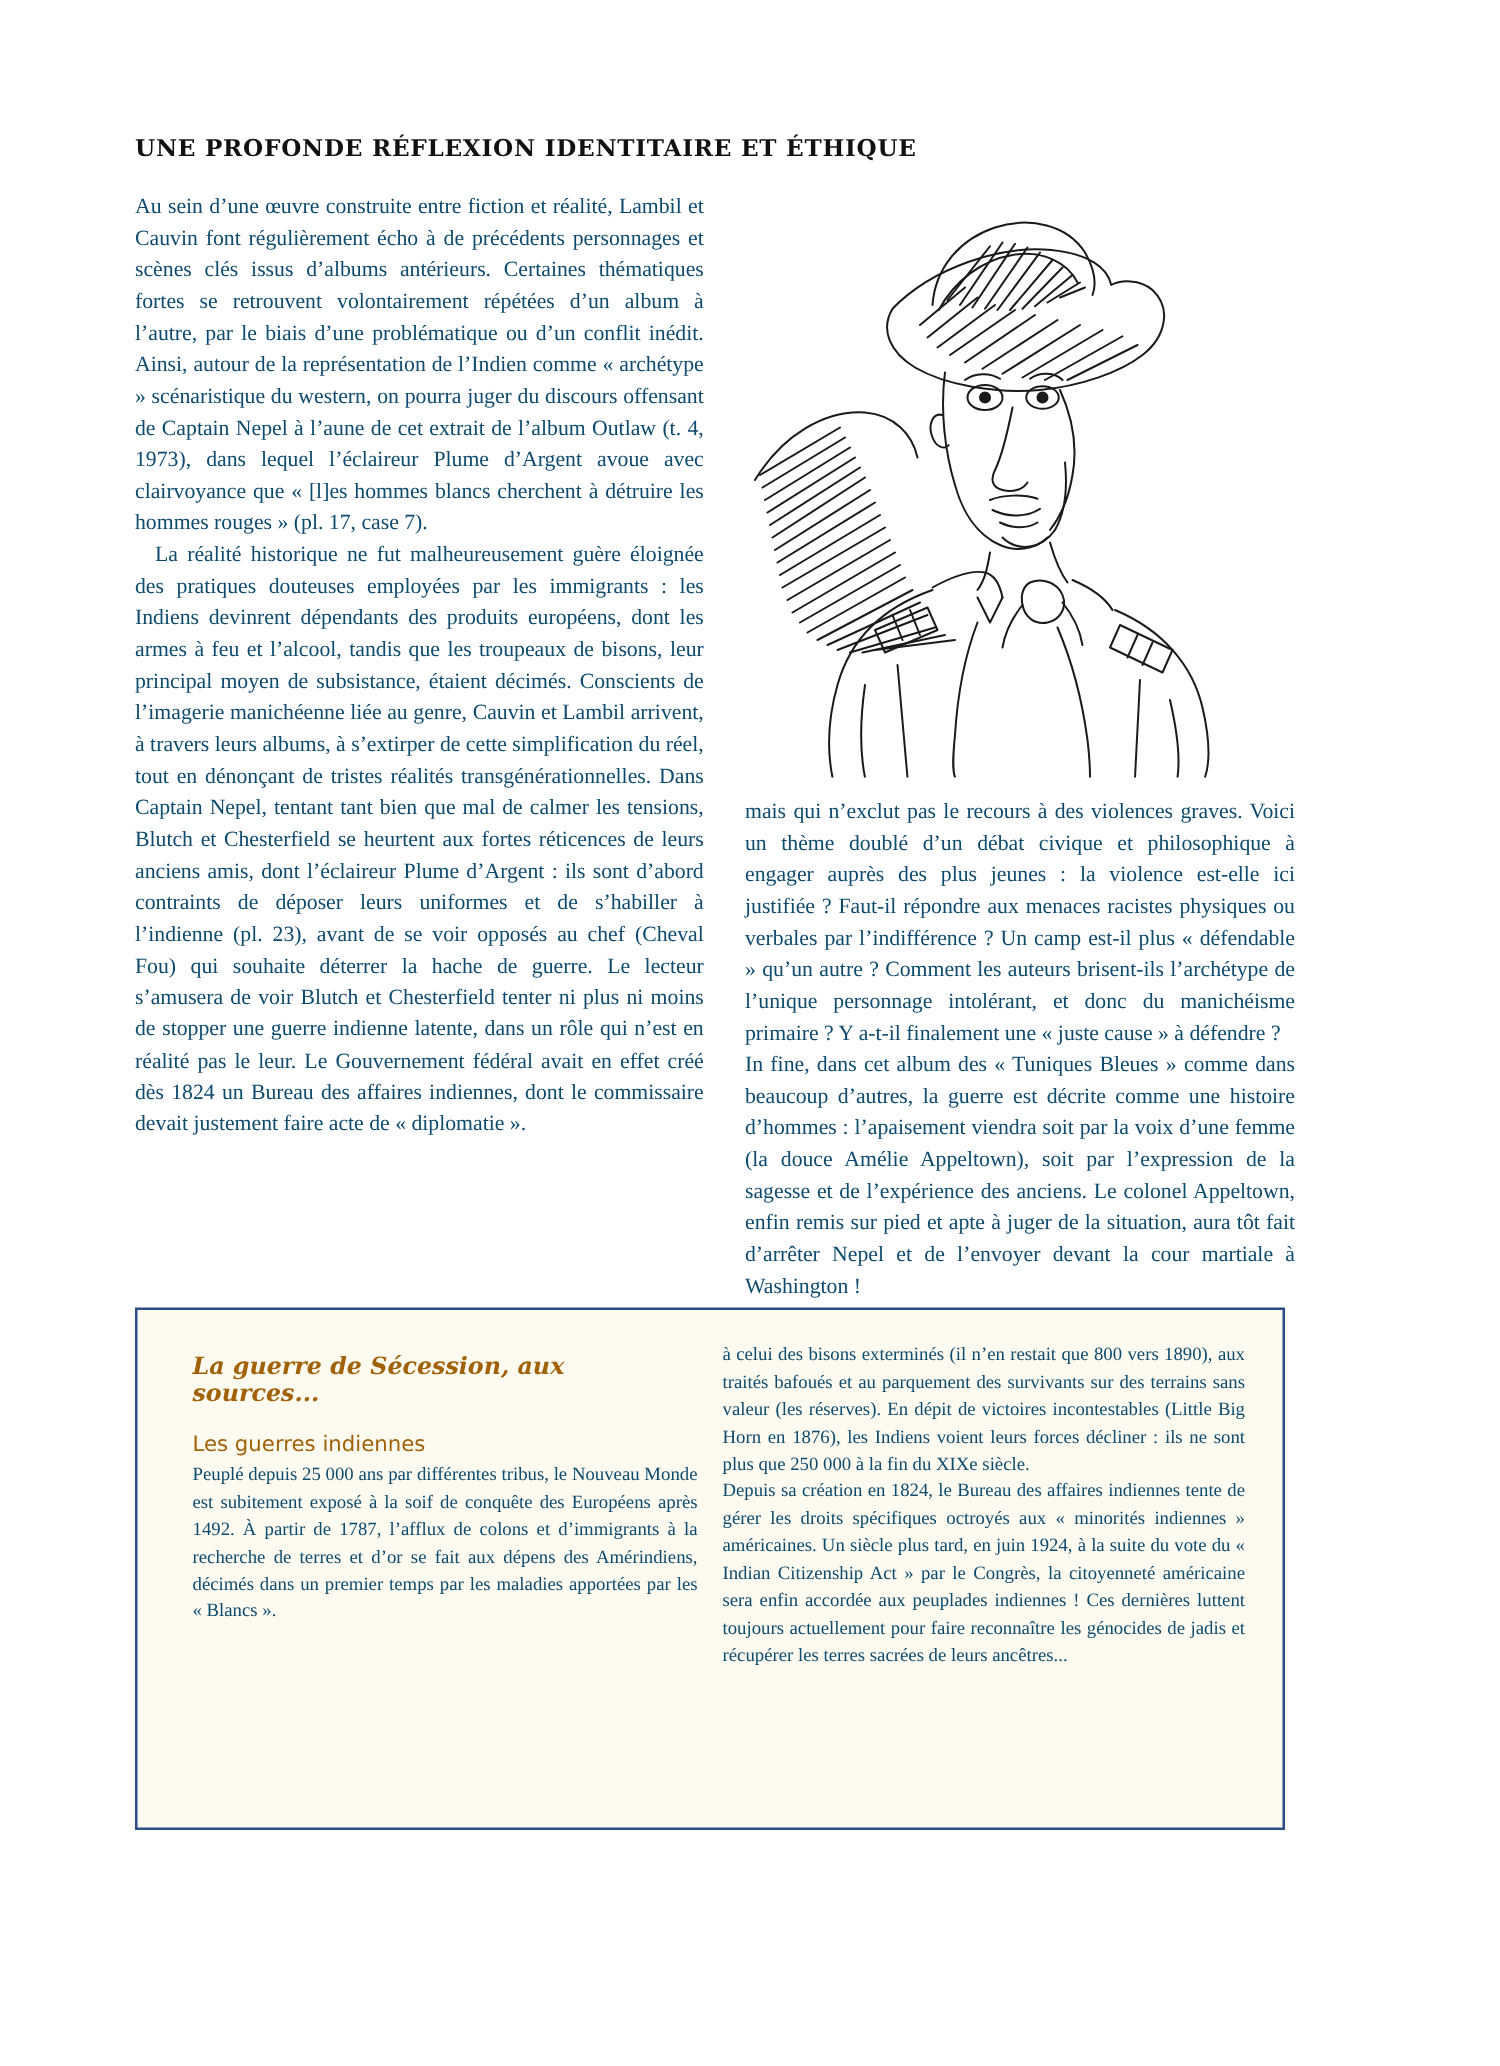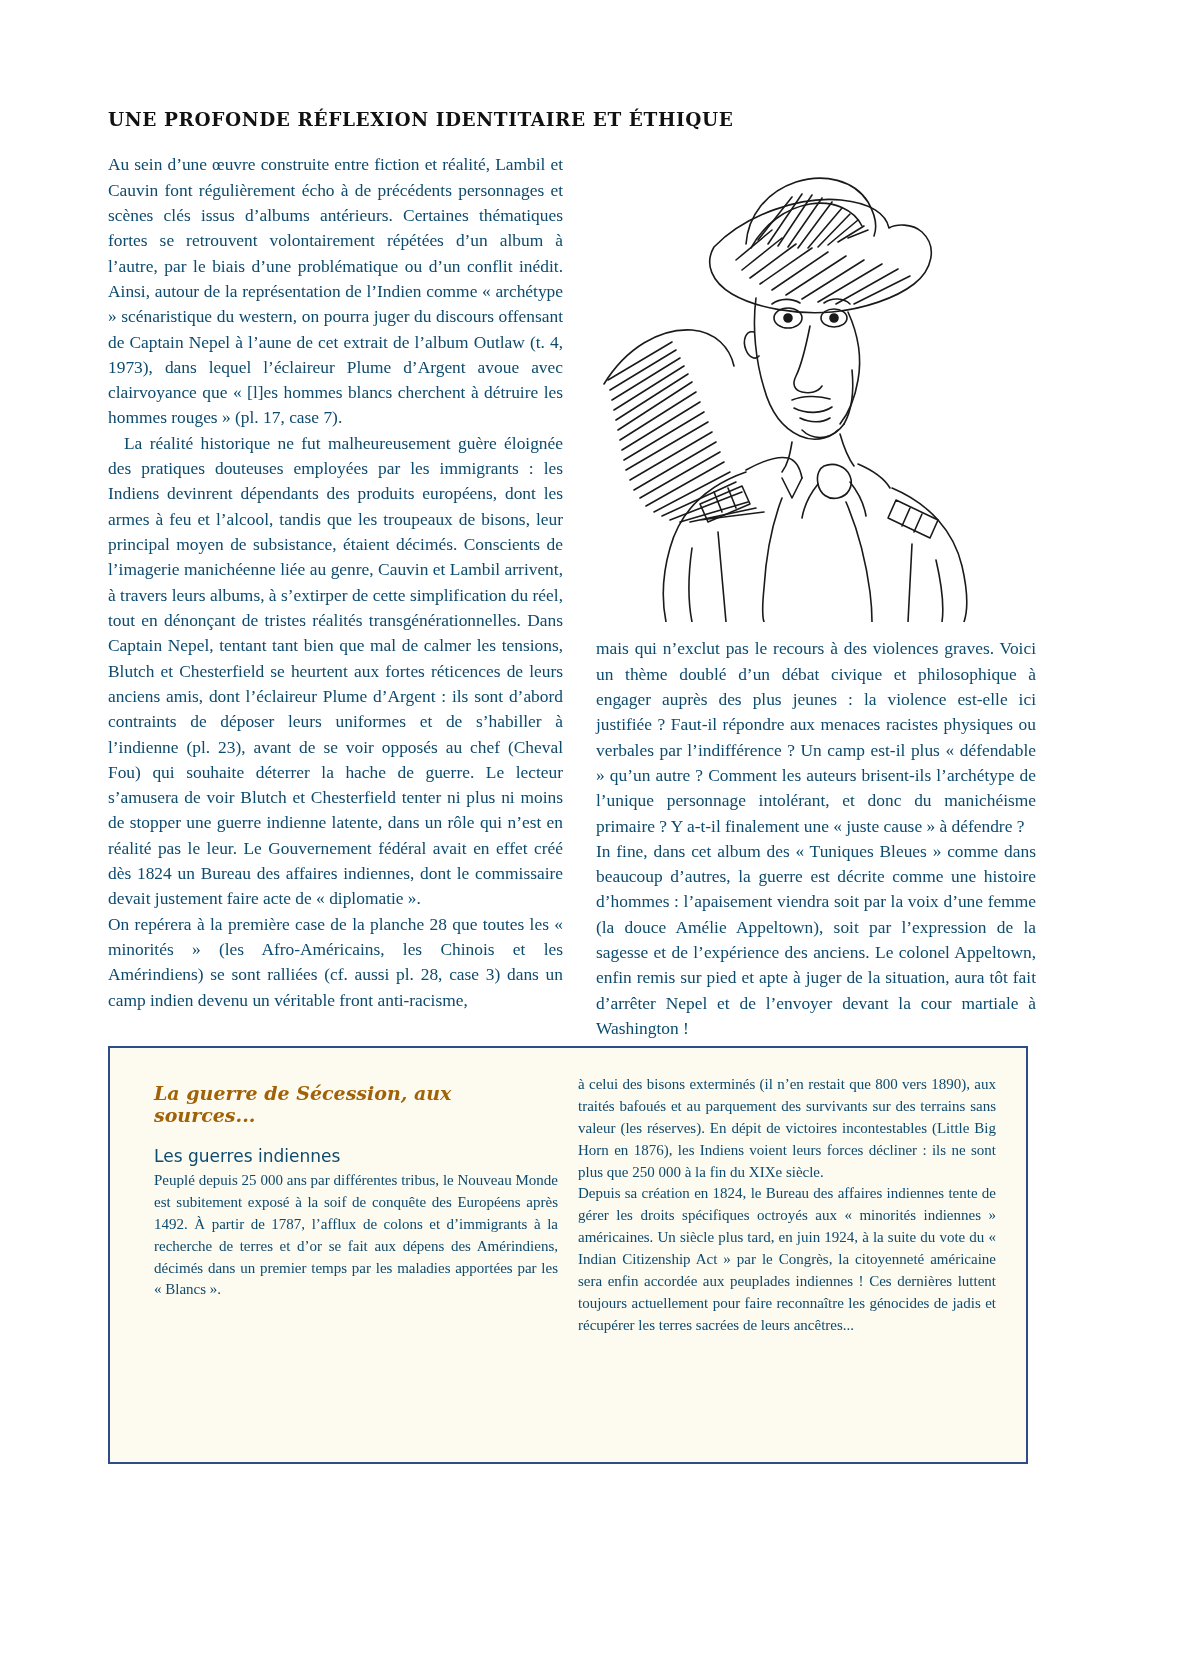--- a/index.html
+++ b/index.html
@@ -103,21 +103,21 @@
     font-style: italic;
     font-weight: bold;
     font-size: 19px;
     margin: 8px 0 20px 14px;
     color: #a16207;
   }
   .ins-sub {
     font-family: "DejaVu Sans", sans-serif;
     font-size: 17px;
     margin: 0 0 4px 14px;
-    color: #0c4a6e;
+    color: #a16207;
   }
   .ins-left p.body, .ins-right p.body {
     font-size: 15px;
     line-height: 1.46;
   }
   .ins-left p.body { margin-left: 14px; }
   .ins-gap { margin-top: 16px; }
 </style>
 </head>
 <body>
@@ -196,21 +196,20 @@
           </svg>
         </div>
 
         <p class="body">mais qui n’exclut pas le recours à des violences graves. Voici un thème doublé d’un débat civique et philosophique à engager auprès des plus jeunes : la violence est-elle ici justifiée ? Faut-il répondre aux menaces racistes physiques ou verbales par l’indifférence ? Un camp est-il plus « défendable » qu’un autre ? Comment les auteurs brisent-ils l’archétype de l’unique personnage intolérant, et donc du manichéisme primaire ? Y a-t-il finalement une « juste cause » à défendre ?</p>
         <p class="body gap">In fine, dans cet album des « Tuniques Bleues » comme dans beaucoup d’autres, la guerre est décrite comme une histoire d’hommes : l’apaisement viendra soit par la voix d’une femme (la douce Amélie Appeltown), soit par l’expression de la sagesse et de l’expérience des anciens. Le colonel Appeltown, enfin remis sur pied et apte à juger de la situation, aura tôt fait d’arrêter Nepel et de l’envoyer devant la cour martiale à Washington !</p>
       </div>
 
       <div class="col-left">
         <p class="body">Au sein d’une œuvre construite entre fiction et réalité, Lambil et Cauvin font régulièrement écho à de précédents personnages et scènes clés issus d’albums antérieurs. Certaines thématiques fortes se retrouvent volontairement répétées d’un album à l’autre, par le biais d’une problématique ou d’un conflit inédit. Ainsi, autour de la représentation de l’Indien comme « archétype » scénaristique du western, on pourra juger du discours offensant de Captain Nepel à l’aune de cet extrait de l’album Outlaw (t. 4, 1973), dans lequel l’éclaireur Plume d’Argent avoue avec clairvoyance que « [l]es hommes blancs cherchent à détruire les hommes rouges » (pl. 17, case 7).</p>
         <p class="body indent">La réalité historique ne fut malheureusement guère éloignée des pratiques douteuses employées par les immigrants : les Indiens devinrent dépendants des produits européens, dont les armes à feu et l’alcool, tandis que les troupeaux de bisons, leur principal moyen de subsistance, étaient décimés. Conscients de l’imagerie manichéenne liée au genre, Cauvin et Lambil arrivent, à travers leurs albums, à s’extirper de cette simplification du réel, tout en dénonçant de tristes réalités transgénérationnelles. Dans Captain Nepel, tentant tant bien que mal de calmer les tensions, Blutch et Chesterfield se heurtent aux fortes réticences de leurs anciens amis, dont l’éclaireur Plume d’Argent : ils sont d’abord contraints de déposer leurs uniformes et de s’habiller à l’indienne (pl. 23), avant de se voir opposés au chef (Cheval Fou) qui souhaite déterrer la hache de guerre. Le lecteur s’amusera de voir Blutch et Chesterfield tenter ni plus ni moins de stopper une guerre indienne latente, dans un rôle qui n’est en réalité pas le leur. Le Gouvernement fédéral avait en effet créé dès 1824 un Bureau des affaires indiennes, dont le commissaire devait justement faire acte de « diplomatie ».</p>
-        <p class="body gap">On repérera à la première case de la planche 28 que toutes les « minorités » (les Afro-Américains, les Chinois et les Amérindiens) se sont ralliées (cf. aussi pl. 28, case 3) dans un camp indien devenu un véritable front anti-racisme,</p>
       </div>
 
     </div>
   </div>
 
   <div class="insert">
     <div class="insert-inner clearfix">
       <div class="ins-right">
         <p class="body">à celui des bisons exterminés (il n’en restait que 800 vers 1890), aux traités bafoués et au parquement des survivants sur des terrains sans valeur (les réserves). En dépit de victoires incontestables (Little Big Horn en 1876), les Indiens voient leurs forces décliner : ils ne sont plus que 250 000 à la fin du XIXe siècle.</p>
         <p class="body ins-gap">Depuis sa création en 1824, le Bureau des affaires indiennes tente de gérer les droits spécifiques octroyés aux « minorités indiennes » américaines. Un siècle plus tard, en juin 1924, à la suite du vote du « Indian Citizenship Act » par le Congrès, la citoyenneté américaine sera enfin accordée aux peuplades indiennes ! Ces dernières luttent toujours actuellement pour faire reconnaître les génocides de jadis et récupérer les terres sacrées de leurs ancêtres...</p>

